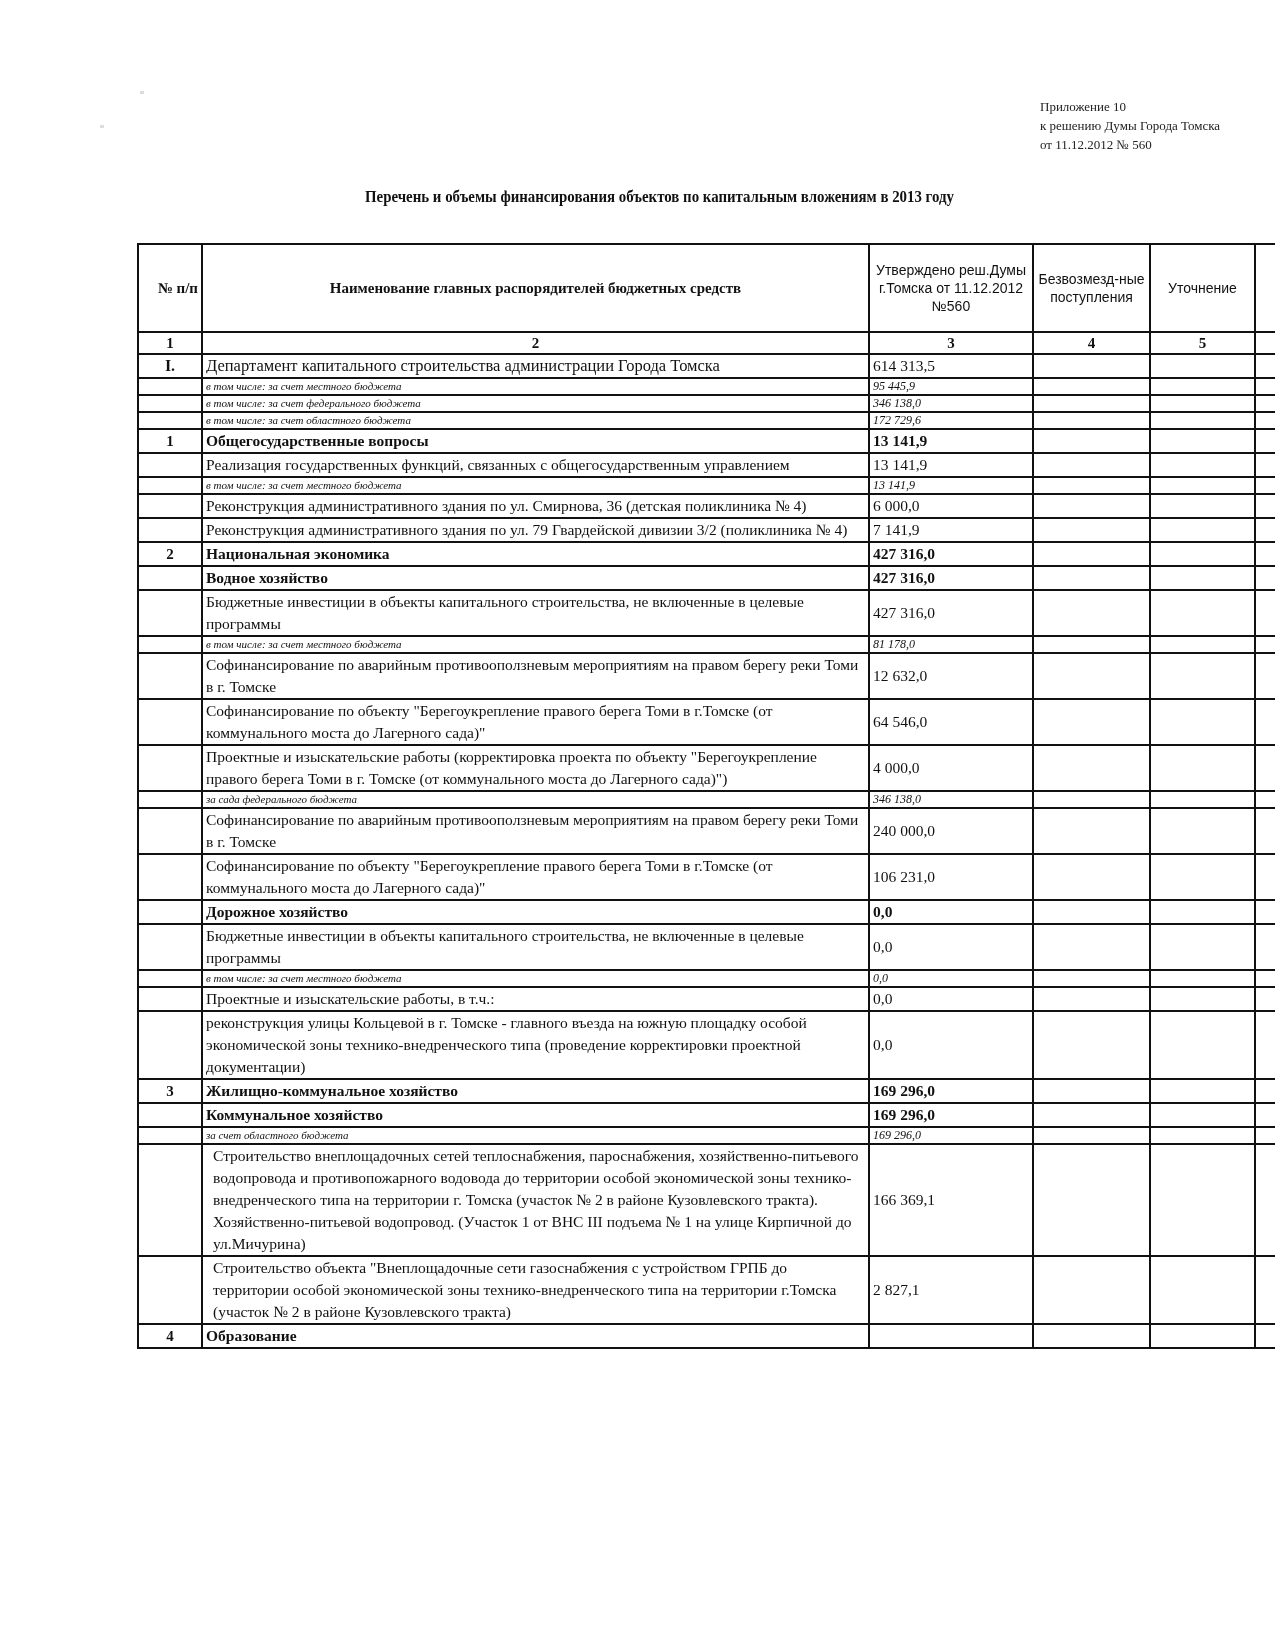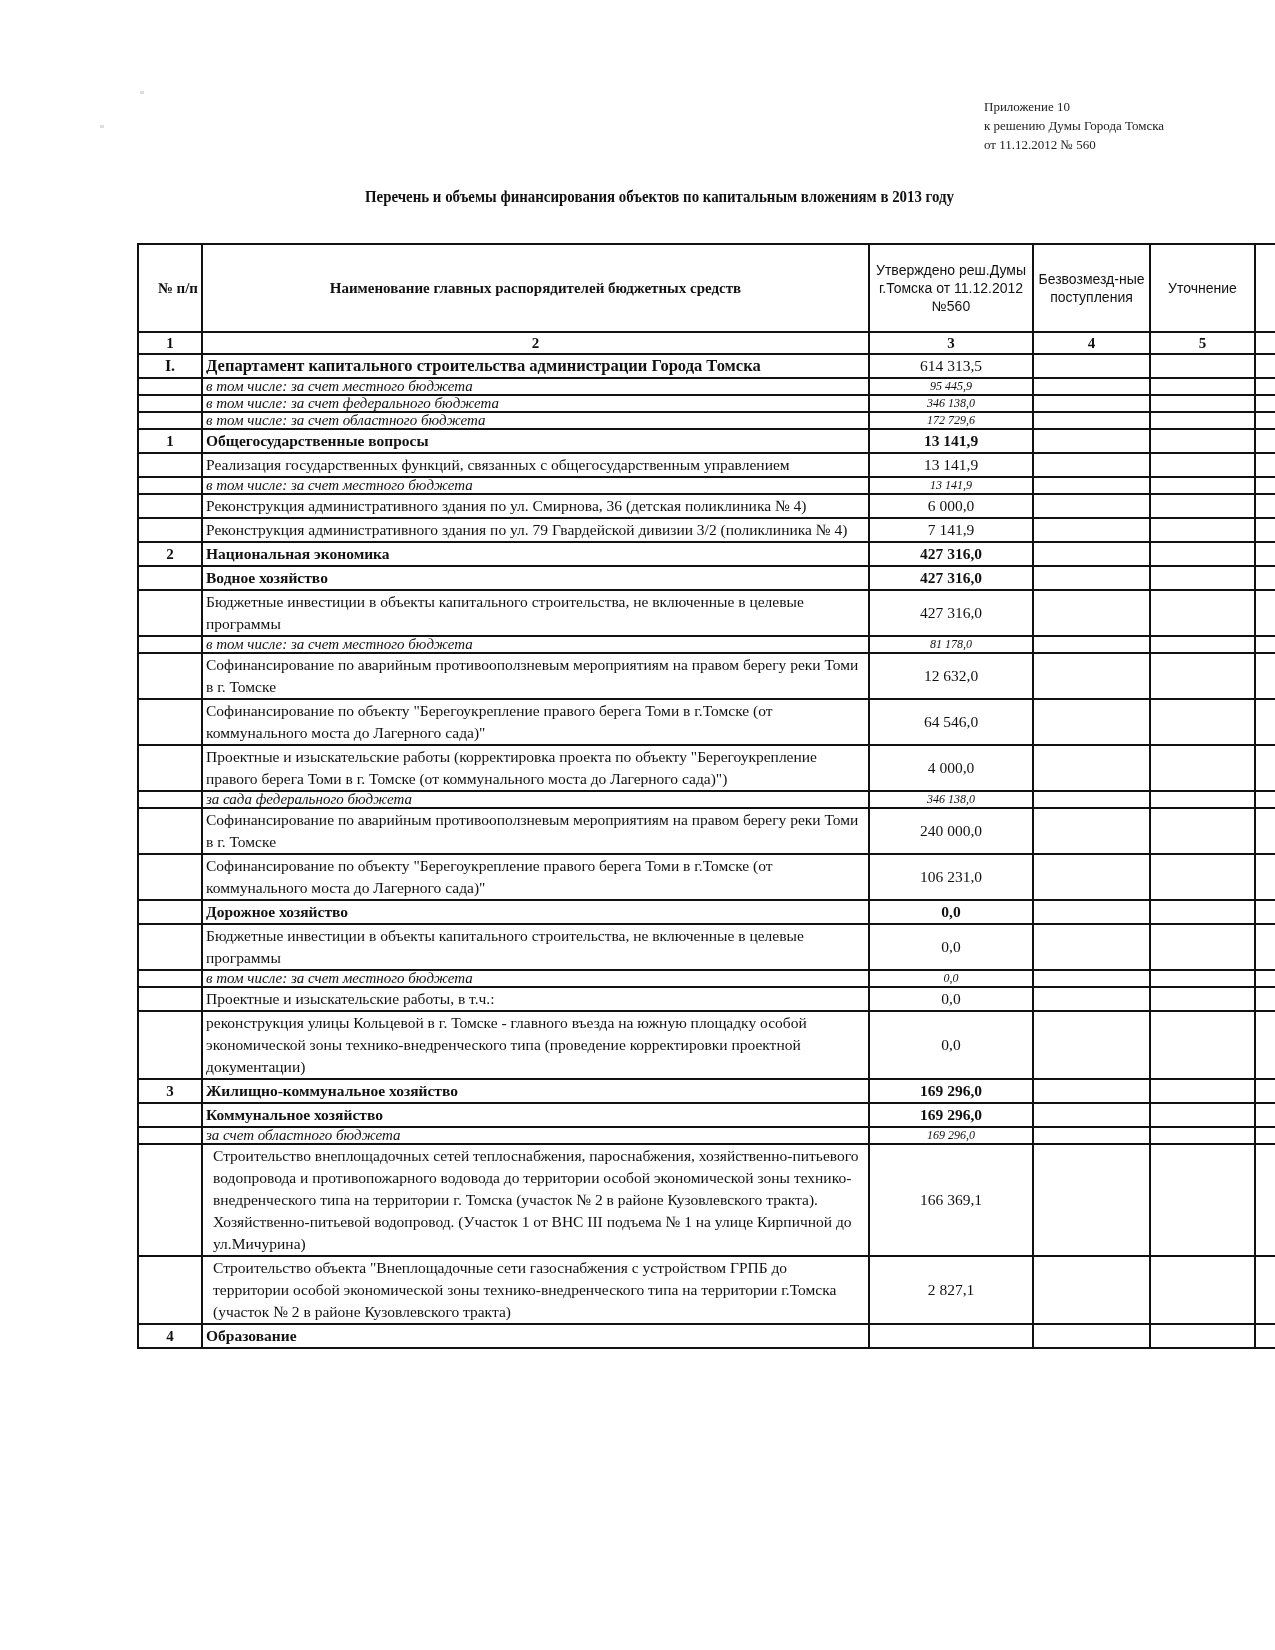--- a/index.html
+++ b/index.html
@@ -1,21 +1,21 @@
 <!DOCTYPE html>
 <html><head>
 <meta charset="utf-8">
 <style>
   html, body { margin: 0; padding: 0; background: #ffffff; }
   body {
     width: 1275px; height: 1650px; position: relative; overflow: hidden;
     font-family: "Liberation Serif", "DejaVu Serif", serif; color: #111;
   }
   .appendix {
-    position: absolute; left: 984px; top: 97px;
+    position: absolute; left: 1040px; top: 97px;
     font-size: 13px; line-height: 19px; color: #222;
   }
   .appendix div { white-space: nowrap; }
   .doc-title {
     position: absolute; left: 365px; top: 188px;
     font-size: 16px; font-weight: bold; white-space: nowrap;
     transform: scaleX(0.93); transform-origin: left center;
   }
   table.grid {
     position: absolute; left: 137px; top: 243px;
@@ -38,26 +38,26 @@
     text-align: center; vertical-align: top; padding-top: 5px;
   }
   th.hdr-serif {
     font-weight: bold; font-size: 15px; text-align: center; margin-top: 7px;
   }
   th.hdr-num { font-weight: bold; font-size: 15px; text-align: right; }
   tr.hdr { height: 88px; }
   tr.colnums td { font-weight: bold; font-size: 15px; text-align: center; height: 20px; line-height: 18px; }
   td.num { text-align: center; font-size: 15px; font-weight: bold; }
   td.name { font-size: 15.5px; line-height: 22px; text-align: left; padding-left: 4px; }
-  td.val { text-align: center; font-size: 15.5px; padding-right: 2px; }
+  td.val { text-align: left; font-size: 15.5px; padding-right: 2px; }
   td.empty { }
   tr.bold td.name, tr.bold td.val { font-weight: bold; }
-  tr.sub td.name, tr.sub td.val { font-style: italic; font-size: 15px; line-height: 15px; }
+  tr.sub td.name, tr.sub td.val { font-style: italic; font-size: 11px; line-height: 15px; }
   tr.sub td.val { font-size: 12px; }
-  tr.big td.name { font-weight: bold; font-size: 16.5px; border-radius: 11px; }
+  tr.big td.name { font-weight: normal; font-size: 16.5px; border-radius: 11px; }
   tr.big td.num { font-size: 16px; }
   .ind { padding-left: 10px !important; }
   .scanline { position:absolute; left:140px; top:91px; width:4px; height:3px; background:#ddd; }
   .scanline2 { position:absolute; left:100px; top:125px; width:4px; height:3px; background:#ddd; }
 </style>
 </head>
 <body>
 
 <div class="scanline"></div>
 <div class="scanline2"></div>

